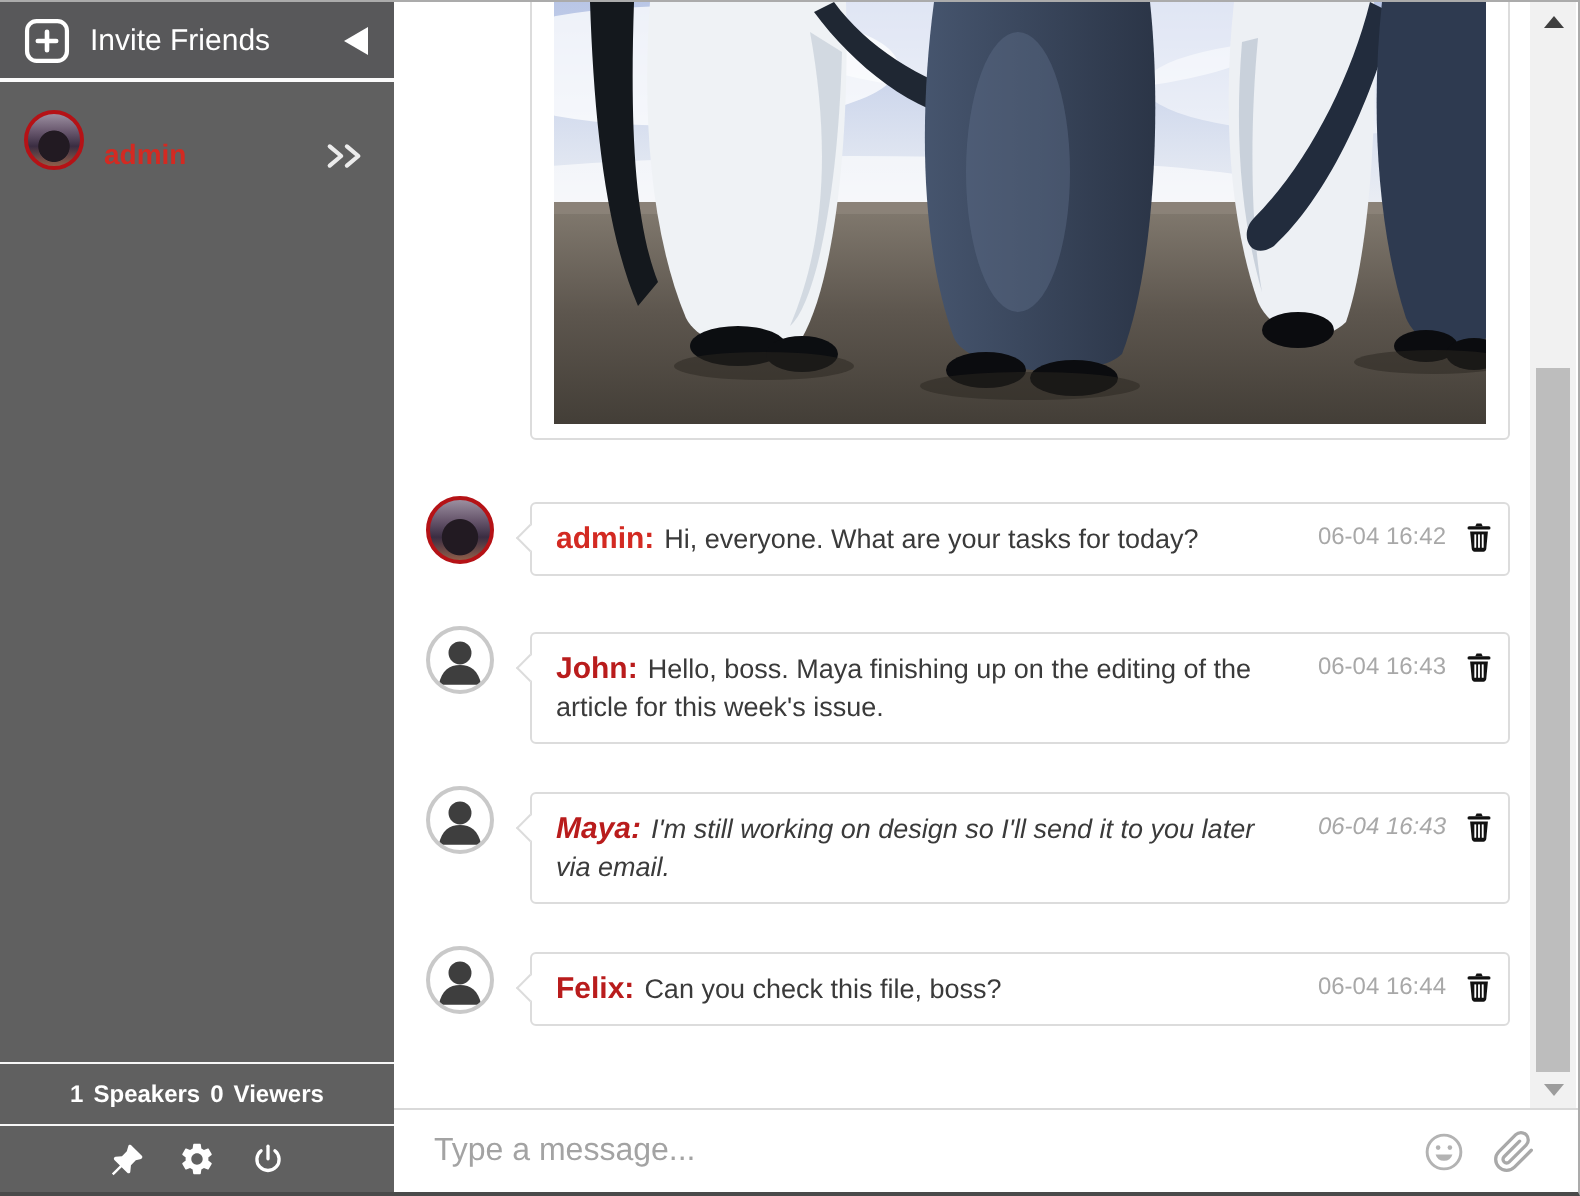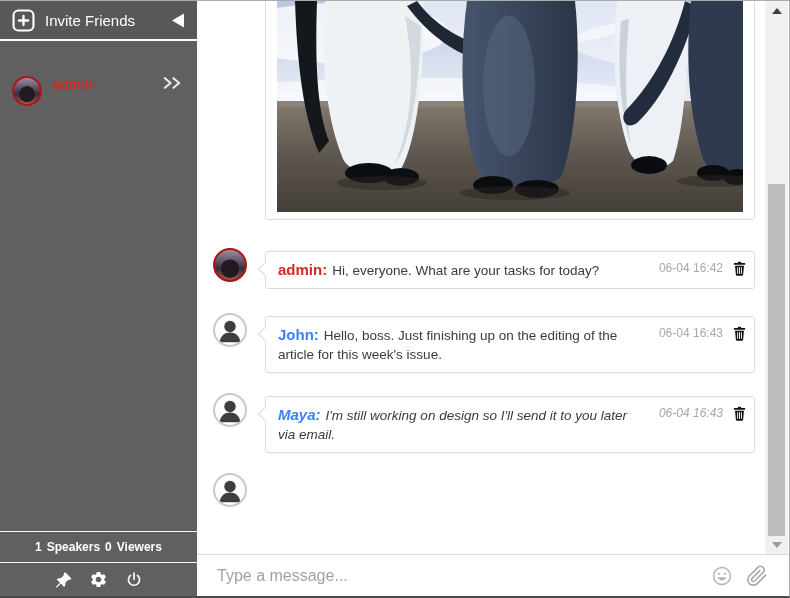--- a/index.html
+++ b/index.html
@@ -17,21 +17,21 @@
     background:#606060; display:flex; flex-direction:column;
   }
   .sb-header{
     height:40px; flex:0 0 40px; background:#58585a;
     border-bottom:2px solid #fbfbfb;
     display:flex; align-items:center; padding:0 12px; cursor:pointer;
   }
   .sb-header .label{ color:#fff; font-size:15px; margin-left:10px;text-align:right; }
   .sb-header .collapse{ margin-left:auto; display:flex; }
   .sb-user{
-    display:flex; align-items:flex-start; padding:14px 14px 0 12px; cursor:pointer;margin-top:21px;
+    display:flex; align-items:flex-end; padding:14px 14px 0 12px; cursor:pointer;
   }
   .avatar-photo{
     width:30px; height:30px; border-radius:50%; border:2px solid #b51216;
     background:
       radial-gradient(circle at 50% 62%, #221a22 0 37%, rgba(0,0,0,0) 39%),
       linear-gradient(180deg,#9b8fa0 0%,#6b5a70 32%,#3a2d42 62%,#8f5e49 100%);
   }
   .sb-user .uname{ color:#d32a22; font-weight:bold; font-size:14px; margin-left:10px; }
   .sb-user .expand{ margin-left:auto; display:flex; }
   .sb-spacer{ flex:1; }
@@ -77,21 +77,21 @@
     position:relative; margin-left:68px; width:490px;
     border:1px solid #dcdcdc; border-radius:3px; background:#fff;
     padding:8px 108px 8px 12px;
     font-size:13.5px; line-height:19px; color:#3a3a3a;
   }
   .tail{
     position:absolute; left:-6px; top:12px; width:10px; height:10px; background:#fff;
     border-left:1px solid #dcdcdc; border-bottom:1px solid #dcdcdc;
     transform:rotate(45deg);
   }
-  .author{ font-weight:bold; font-size:15px; color:#3b82f6; margin-right:5px; }
+  .author{ font-weight:bold; font-size:15px; color:#b91c1c; margin-right:5px; }
   .author.admin{ color:#d32a22; }
   .meta{ position:absolute; top:7px; right:8px; display:flex; align-items:center; gap:10px; }
   .time{ font-size:12px; color:#a8a8a8; white-space:nowrap; }
   .trash{ display:flex; cursor:pointer; }
 
   
   .scrollbar{ position:absolute; top:0; right:1px; width:23px; height:553px; background:#f1f1f1; }
   .thumb{ position:absolute; left:3px; top:183px; width:17px; height:352px; background:#bdbdbd; cursor:pointer; }
   .arr{ position:absolute; left:50%; transform:translateX(-50%); width:0; height:0; cursor:pointer; }
   .arr.up{ top:7px; border-left:5px solid transparent; border-right:5px solid transparent; border-bottom:6px solid #3f3f3f; }
@@ -250,21 +250,21 @@
 
       <div class="msg-row row-1">
         <span class="avatar person">
           <svg viewBox="0 0 34 34">
               <circle cx="17" cy="13" r="6.5" fill="#3e3e3e"></circle>
               <path d="M5 31 C6.5 23 11 19.8 17 19.8 C23 19.8 27.5 23 29 31 Z" fill="#3e3e3e"></path>
             </svg>
         </span>
         <div class="bubble">
           <span class="tail"></span>
-          <span class="author">John:</span><span class="text">Hello, boss. Just finishing up on the editing of the article for this week's issue.</span>
+          <span class="author">John:</span><span class="text">Hello, boss. Maya finishing up on the editing of the article for this week's issue.</span>
           <span class="meta">
             <span class="time">06-04 16:43</span>
             <span class="trash">
               <svg width="13" height="15" viewBox="0 0 14 16">
                 <path d="M5 2.2 L5.7 0.7 h2.6 L9 2.2 Z" fill="#111"></path>
                 <rect x="0.8" y="2.2" width="12.4" height="1.8" rx="0.9" fill="#111"></rect>
                 <path d="M2.2 5 h9.6 l-0.9 9.5 c-0.07 0.8 -0.72 1.4 -1.5 1.4 H4.6 c-0.78 0 -1.43 -0.6 -1.5 -1.4 Z" fill="#111"></path>
                 <rect x="4.5" y="6.6" width="1" height="7.2" fill="#fff"></rect>
                 <rect x="6.5" y="6.6" width="1" height="7.2" fill="#fff"></rect>
                 <rect x="8.5" y="6.6" width="1" height="7.2" fill="#fff"></rect>
@@ -300,20 +300,37 @@
         </div>
       </div>
 
       <div class="msg-row row-3">
         <span class="avatar person">
           <svg viewBox="0 0 34 34">
               <circle cx="17" cy="13" r="6.5" fill="#3e3e3e"></circle>
               <path d="M5 31 C6.5 23 11 19.8 17 19.8 C23 19.8 27.5 23 29 31 Z" fill="#3e3e3e"></path>
             </svg>
         </span>
+        <div class="bubble">
+          <span class="tail"></span>
+          <span class="author">Felix:</span><span class="text">Can you check this file, boss?</span>
+          <span class="meta">
+            <span class="time">06-04 16:44</span>
+            <span class="trash">
+              <svg width="13" height="15" viewBox="0 0 14 16">
+                <path d="M5 2.2 L5.7 0.7 h2.6 L9 2.2 Z" fill="#111"></path>
+                <rect x="0.8" y="2.2" width="12.4" height="1.8" rx="0.9" fill="#111"></rect>
+                <path d="M2.2 5 h9.6 l-0.9 9.5 c-0.07 0.8 -0.72 1.4 -1.5 1.4 H4.6 c-0.78 0 -1.43 -0.6 -1.5 -1.4 Z" fill="#111"></path>
+                <rect x="4.5" y="6.6" width="1" height="7.2" fill="#fff"></rect>
+                <rect x="6.5" y="6.6" width="1" height="7.2" fill="#fff"></rect>
+                <rect x="8.5" y="6.6" width="1" height="7.2" fill="#fff"></rect>
+              </svg>
+            </span>
+          </span>
+        </div>
       </div>
 
     </div>
 
     <div class="scrollbar">
       <span class="arr up"></span>
       <span class="thumb"></span>
       <span class="arr down"></span>
     </div>
 

